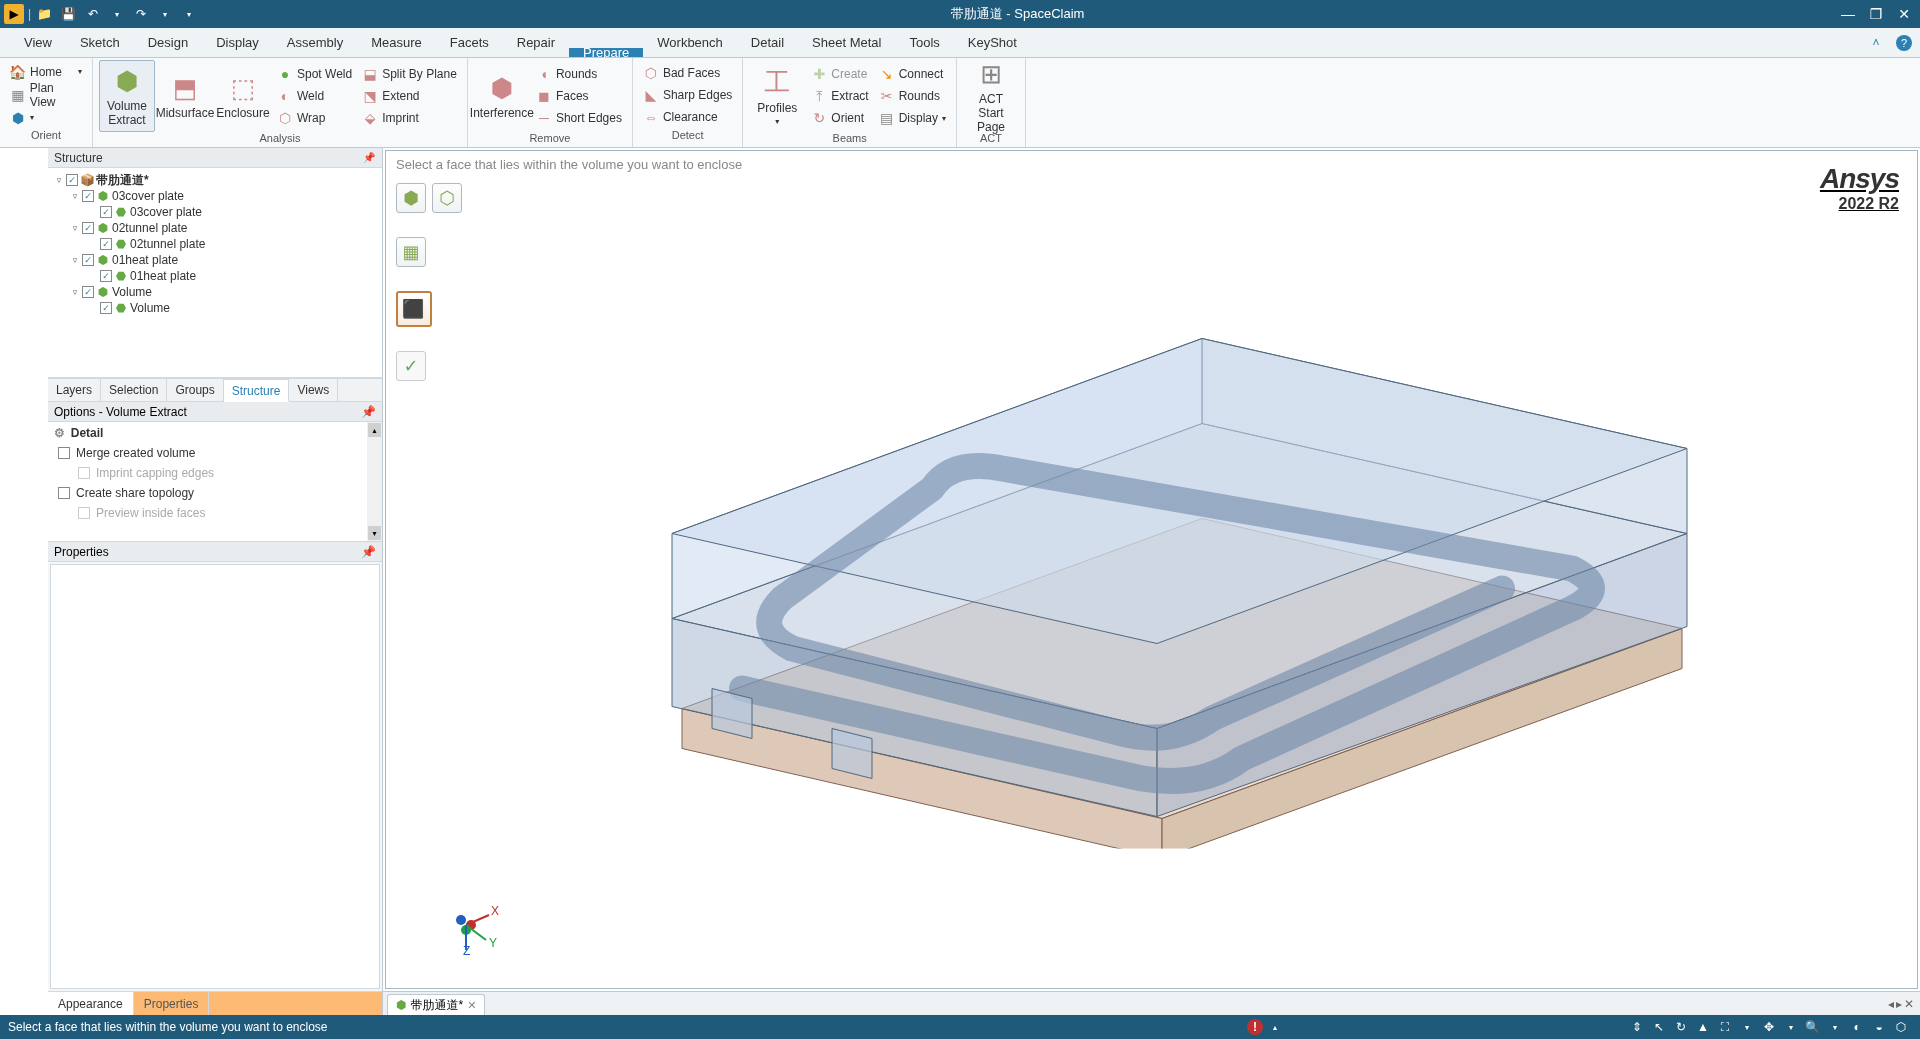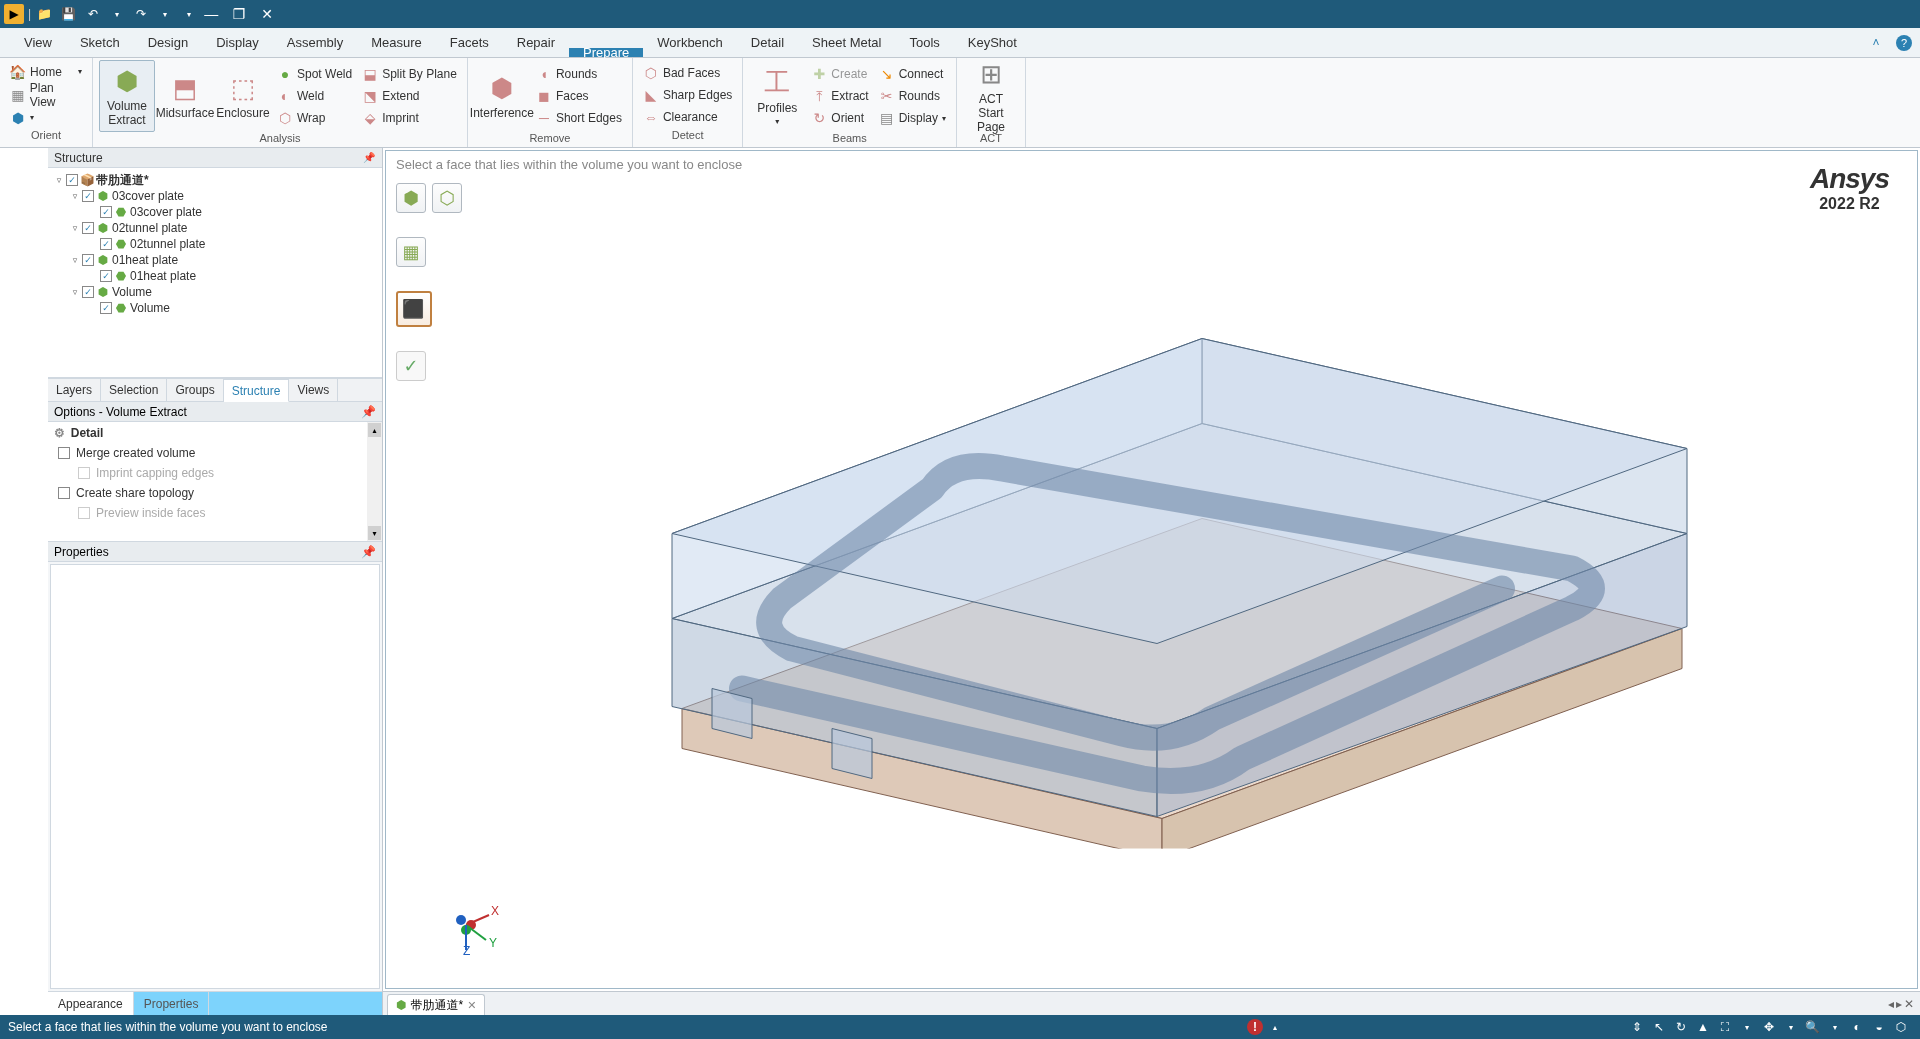--- a/index.html
+++ b/index.html
@@ -64,29 +64,29 @@
 .opt-section { display:flex; align-items:center; gap:6px; font-size:12px; color:#333; font-weight:bold;}
 .opt-section .gear { color:#888; }
 .opt-row { display: flex; align-items: center; gap: 6px; font-size: 12px; color: #333; padding-left: 4px;}
 .opt-row.dim { color: #aaa; padding-left: 24px;}
 .opt-row .chk { width: 12px; height: 12px; border: 1px solid #888; background:#fff;}
 .opt-row.dim .chk { border-color:#ccc; }
 
 .props-area { flex: 1; display: flex; flex-direction: column; }
 .props-body { flex:1; background:#fff; border: 1px solid #d0d8e0; margin:2px;}
 
-.bottom-tabs { height: 24px; background: #7dd3fc; border-top: 1px solid #d0d8e0; display: flex; align-items:stretch; }
+.bottom-tabs { height: 24px; background: #fdba74; border-top: 1px solid #d0d8e0; display: flex; align-items:stretch; }
 .bottom-tabs .tab { padding: 0 10px; display:flex; align-items:center; font-size:12px; border-right:1px solid #d0d8e0; color:#555;}
 .bottom-tabs .tab.active { background:#fff; color:#333;}
 
 
 .viewport-wrap { flex: 1; display: flex; flex-direction: column; background:#fff;}
 .viewport { flex: 1; position: relative; border: 1px solid #a0b8c8; margin: 2px; background: #ffffff; overflow:hidden;}
 .vp-prompt { position: absolute; top: 6px; left: 10px; color: #888; font-size: 13px; }
-.vp-logo { position: absolute; top: 12px; right: 28px; text-align: center; }
+.vp-logo { position: absolute; top: 12px; right: 18px; text-align: right; text-decoration: underline; }
 .vp-logo .l1 { font-size: 28px; font-weight: bold; letter-spacing: -1px; color:#333; font-family: Arial, sans-serif;}
 .vp-logo .l2 { font-size: 16px; font-weight: bold; color:#333;}
 .vp-tools { position: absolute; top: 32px; left: 10px; display: flex; flex-direction: column; gap: 10px; }
 .vp-tool-row { display:flex; gap:6px; }
 .vp-tool { width: 30px; height: 30px; border: 1px solid #b0b8c0; border-radius: 3px; background: linear-gradient(#fdfdfd,#f0f2f4); display:flex; align-items:center; justify-content:center; font-size:18px;}
 .vp-tool.big { width:36px; height:36px; border-width:2px; border-color:#c08040; background: linear-gradient(#fff,#f8ece0);}
 .vp-tool.check { color:#6a6; border-color:#ccc; background:#f8f8f8;}
 .vp-model { position:absolute; top:50%; left:50%; transform:translate(-50%,-50%); pointer-events:none;}
 .vp-triad { position:absolute; bottom:30px; left:55px; font-family:Arial; pointer-events:none;}
 .vp-triad svg { overflow:visible; }
@@ -113,20 +113,21 @@
     <span class="qat-btn yellow">▶</span>
     <span style="color:#ccc;">|</span>
     <span class="qat-btn folder">📁</span>
     <span class="qat-btn save">💾</span>
     <span class="qat-btn arrow">↶</span>
     <span class="qat-btn arrow" style="font-size:8px;">▾</span>
     <span class="qat-btn arrow">↷</span>
     <span class="qat-btn arrow" style="font-size:8px;">▾</span>
     <span class="qat-btn arrow" style="font-size:8px;">▾</span>
   </div>
+  <div class="title">带肋通道 - SpaceClaim</div>
   <div class="winbtns">
     <span>—</span>
     <span>❐</span>
     <span>✕</span>
   </div>
 </div>
 
 <div class="menubar">
   <div class="mitem">View</div>
   <div class="mitem">Sketch</div>

